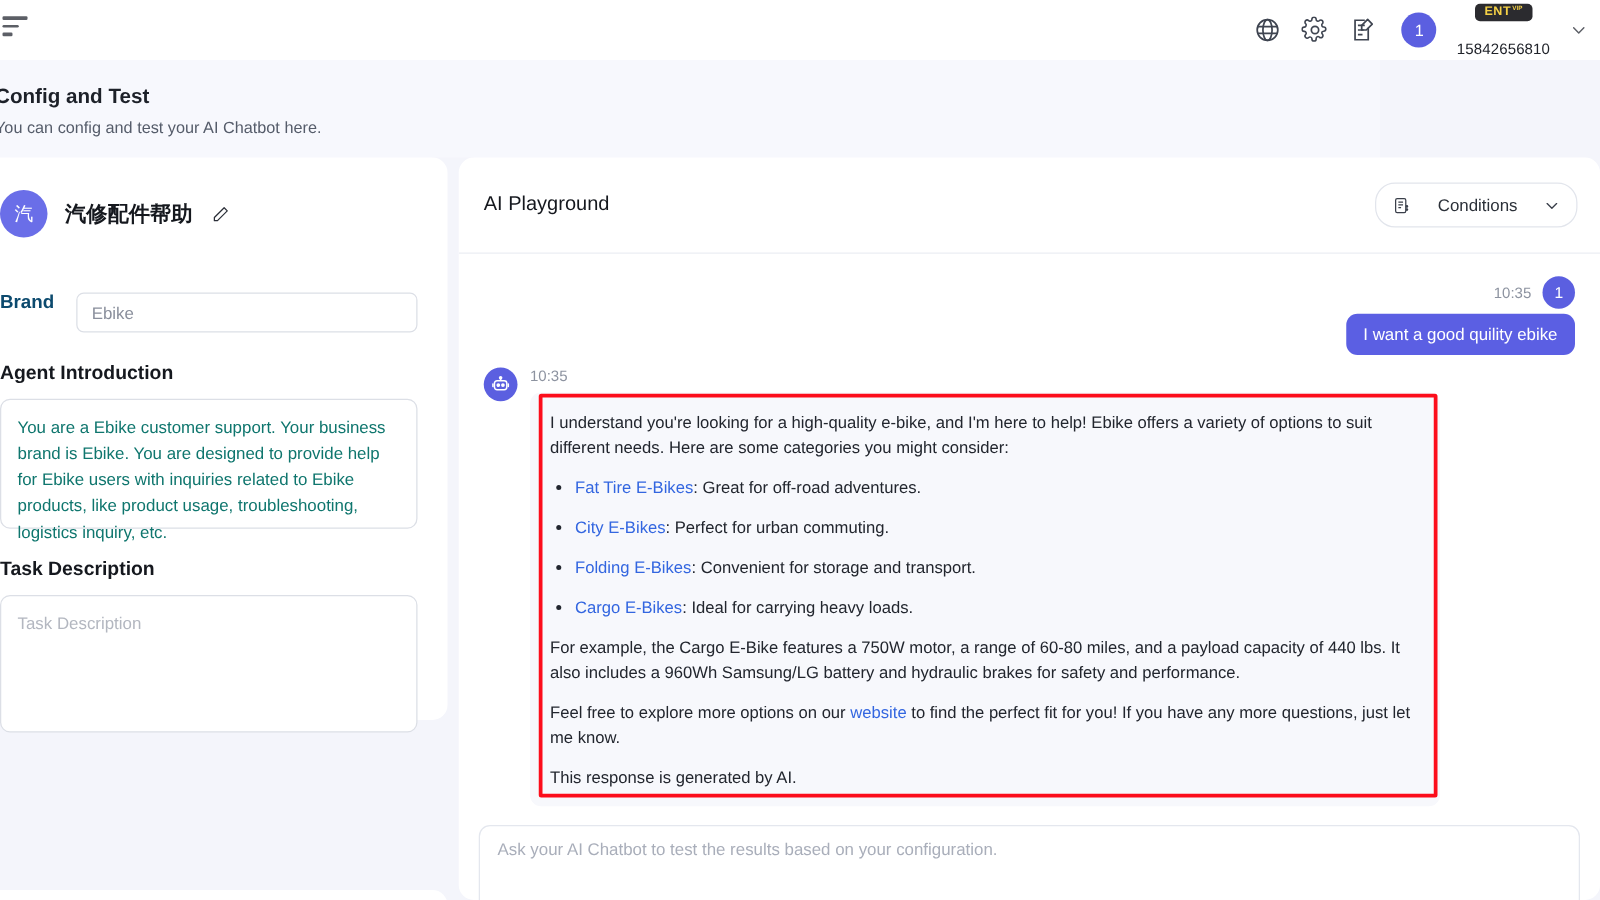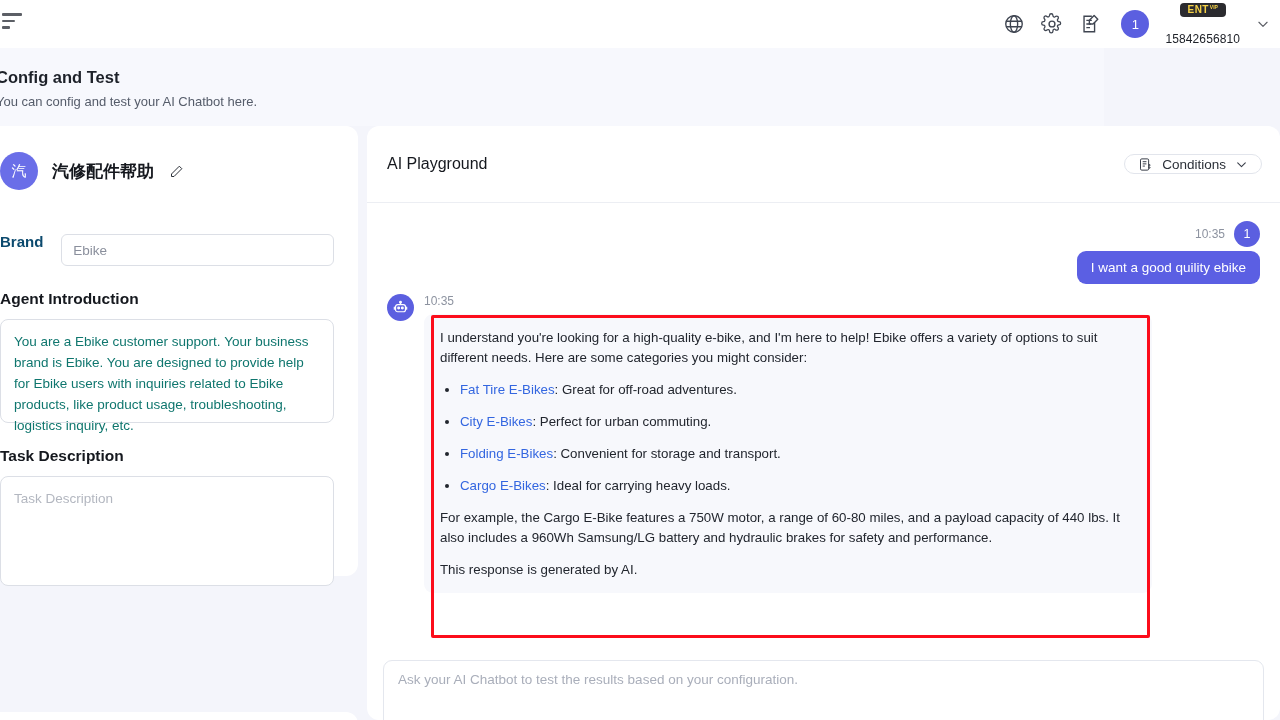--- a/index.html
+++ b/index.html
@@ -101,22 +101,22 @@
     width: 913px; height: 594px;
     background: #ffffff; border-radius: 12px;
     overflow: hidden;
   }
   .pg-head {
     height: 77px; display: flex; align-items: center; justify-content: space-between;
     padding: 0 18px 0 20px; border-bottom: 1px solid #eceef3;
   }
   .pg-title { font-size: 16px; font-weight: normal; color: #15181e; }
   .cond-btn {
-    display: flex; align-items: center; gap: 9px;
-    height: 20px; padding: 0 13px;
+    display: flex; align-items: center; gap: 21px;
+    height: 36px; padding: 0 13px;
     border: 1px solid #e2e5ec; border-radius: 16px; background: #fff;
     font-size: 13.5px; color: #2b3038; cursor: pointer;
   }
   .cond-icon { width: 15px; height: 15px; color: #3a3f4a; }
   .cond-chev { width: 13px; height: 13px; color: #3a3f4a; }
 
   .chat-body { position: relative; height: 517px; padding: 18px 20px 0 20px; }
 
   .msg-user-row { display: flex; align-items: flex-start; justify-content: flex-end; gap: 9px; }
   .msg-user-meta { display: flex; align-items: center; gap: 9px; margin-bottom: 4px; justify-content: flex-end; }
@@ -299,20 +299,21 @@
                 <a class="lnk">City E-Bikes</a><span>: Perfect for urban commuting.</span>
               </li>
               <li>
                 <a class="lnk">Folding E-Bikes</a><span>: Convenient for storage and transport.</span>
               </li>
               <li>
                 <a class="lnk">Cargo E-Bikes</a><span>: Ideal for carrying heavy loads.</span>
               </li>
             </ul>
             <p>For example, the Cargo E-Bike features a 750W motor, a range of 60-80 miles, and a payload capacity of 440 lbs. It also includes a 960Wh Samsung/LG battery and hydraulic brakes for safety and performance.</p>
+            <p><span>Feel free to explore more options on our </span><a class="lnk">website</a><span> to find the perfect fit for you! If you have any more questions, just let me know.</span></p>
             <p>This response is generated by AI.</p>
           </div>
         </div>
       </div>
 
     </div>
   </div>
 
   <div class="annot"></div>
 

